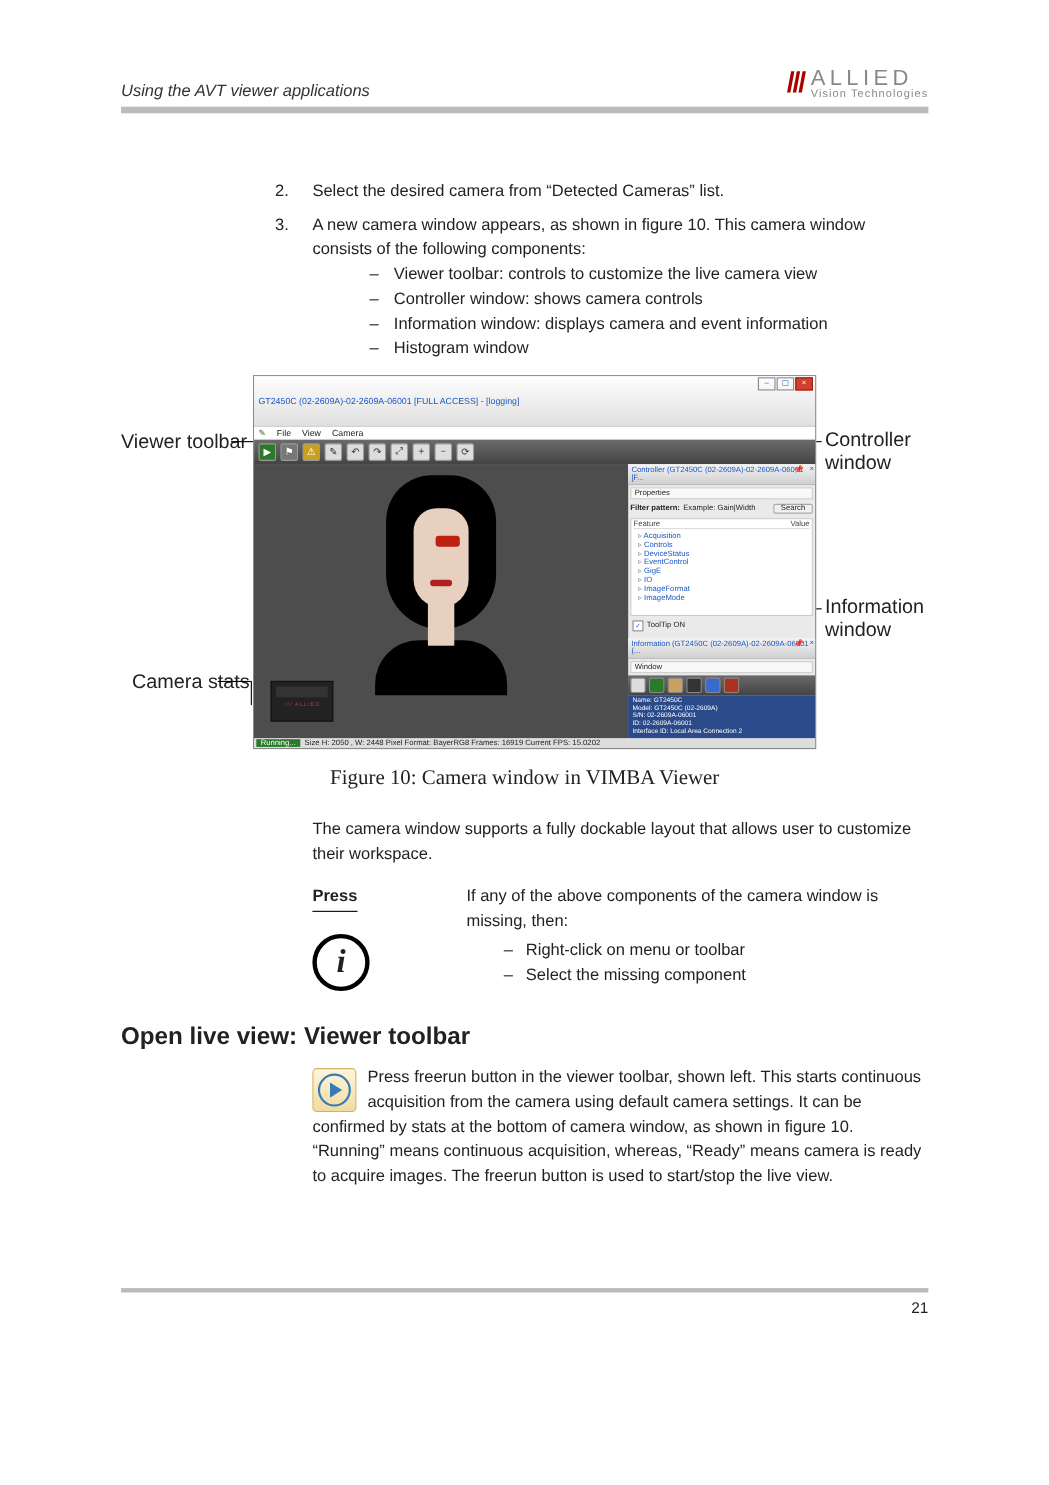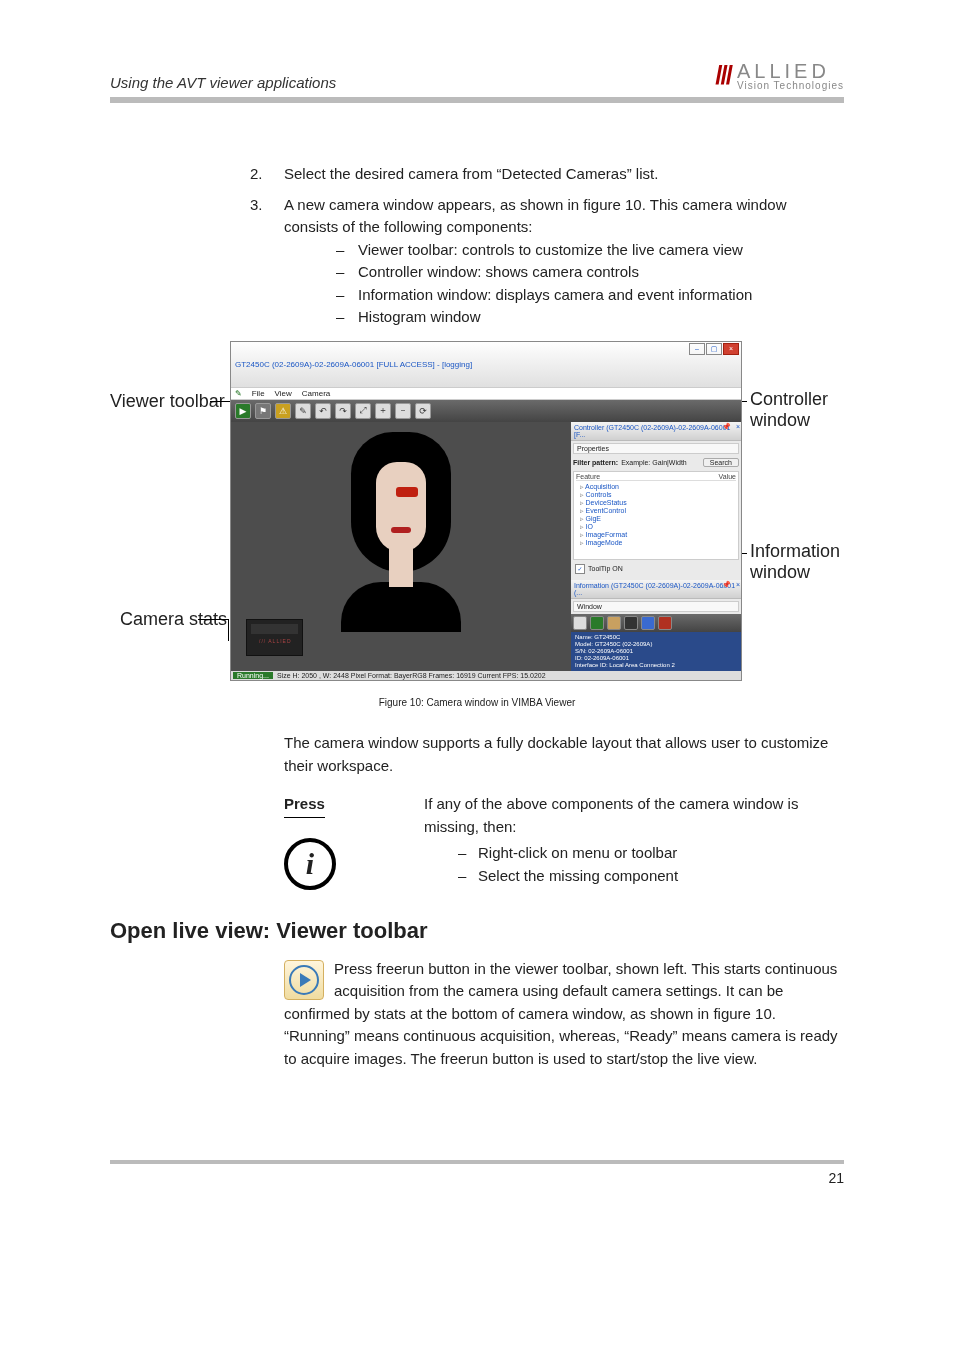--- a/index.html
+++ b/index.html
@@ -203,21 +203,21 @@
   .info-pnl { margin-top:4px; }
   .info-toolbar { background:linear-gradient(#6a6a6a,#444); padding:2px; display:flex; gap:3px;}
   .info-toolbar .ib{width:12px;height:12px;border:1px solid #888;border-radius:2px;}
   .ib.blue{background:#3a6ad0;} .ib.tan{background:#c8a060;} .ib.drk{background:#333;} .ib.red{background:#b03020;} .ib.grn{background:#2a7a2a;} .ib.wh{background:#ddd;}
   .info-body { background:#2a4a8a; color:#fff; padding:2px 4px; font-size:6px; line-height:1.2; }
   .statbar {
     background:#ddd; font-size:7px; padding:1px 2px; display:flex; align-items:center;
   }
   .statbar .running { background:#2a7a2a; color:#fff; padding:0 4px; margin-right:4px;}
   .fig-caption {
-    text-align:center; font-size:10px; margin:16px 0 24px 0;
+    text-align:center; font-size:19px; margin:16px 0 24px 0;font-family:Liberation Serif, serif;
   }
   .body-para {
     margin: 0 0 16px 174px;
     font-size: 15px;
     line-height: 1.5;
   }
   .note-row {
     display:flex;
     margin: 8px 0 28px 174px;
     font-size:15px;

